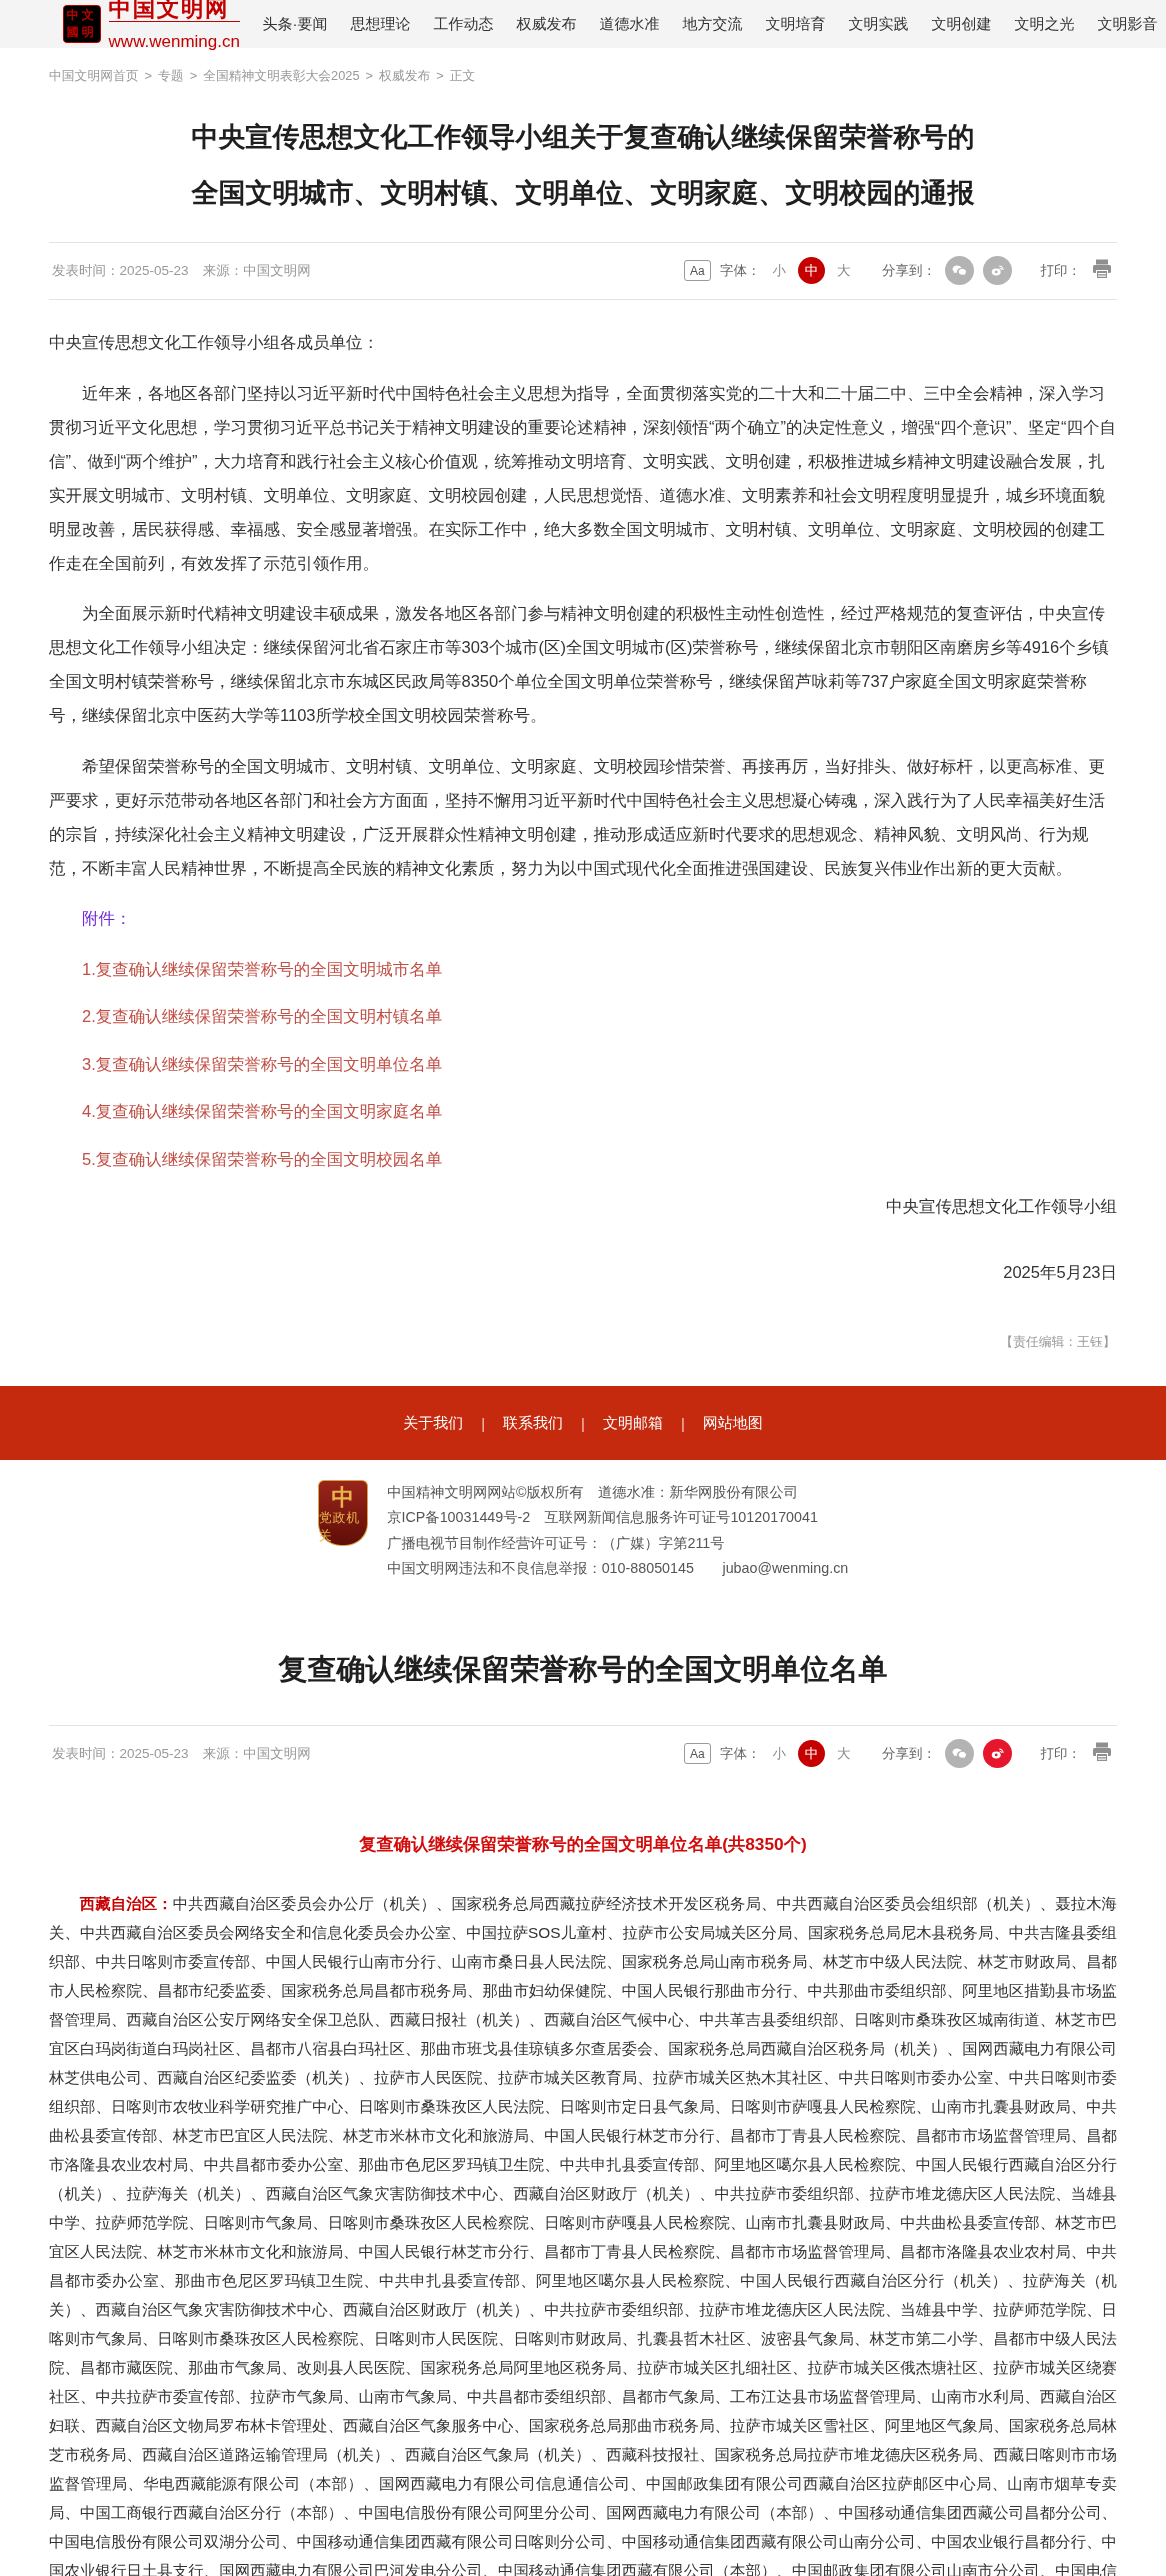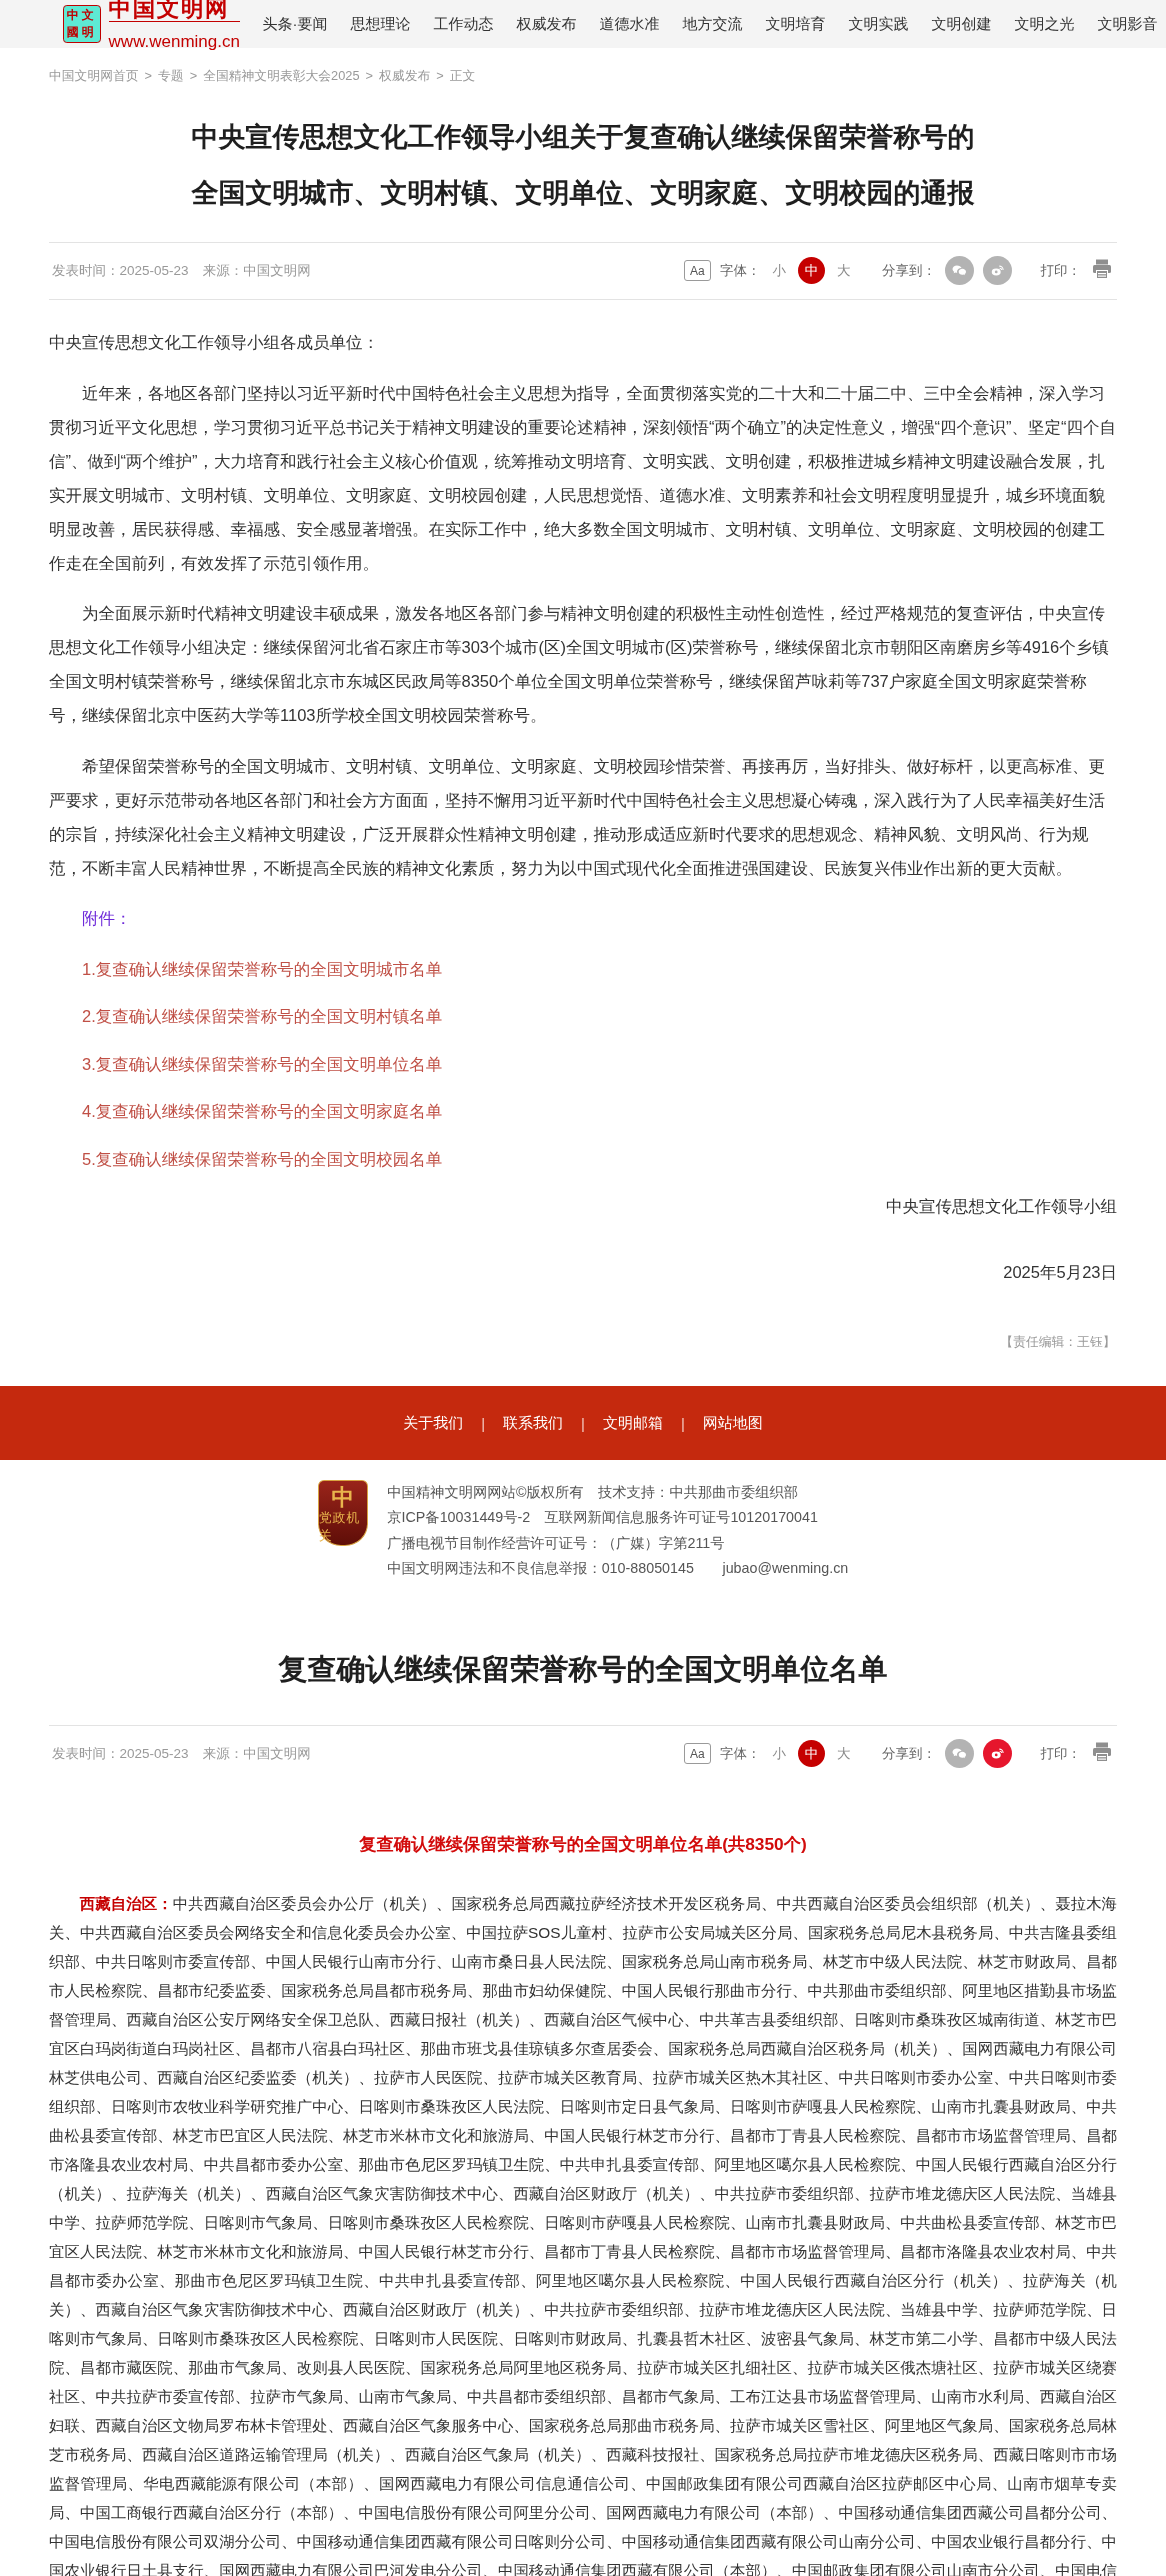--- a/index.html
+++ b/index.html
@@ -7,21 +7,21 @@
   body{width:1166px;}
   .container{width:1068px;margin:0 auto;}
   a{text-decoration:none;color:inherit;cursor:pointer;}
 
   
   .topbar{background:#f4f4f4;height:48px;}
   .header-inner{display:flex;align-items:center;height:100%;}
   .logo{display:flex;align-items:center;gap:7.5px;margin-left:13.5px;}
   .seal{width:35px;height:35px;border:1.5px solid #c00000;border-radius:3.8px;
     display:grid;grid-template-rows:1fr 1fr;color:#c00000;font-weight:bold;
-    font-size:12px;line-height:16px;text-align:center;padding:0.8px;background:#5eead4;}
+    font-size:12px;line-height:16px;text-align:center;padding:0.8px;background:#000000;}
   .seal span{letter-spacing:3px;}
   .logo-title{font-size:22.6px;font-weight:bold;color:#c30000;letter-spacing:1.5px;line-height:24px;}
   .logo-url{font-size:17px;color:#c30000;border-top:1.5px solid #c30000;padding-top:10px;}
   .mainnav{display:flex;gap:23px;margin-left:22.6px;font-size:15px;color:#333;}
   .mainnav span{white-space:nowrap;}
 
   
   .breadcrumb{padding:19.5px 0 4.5px;font-size:12.8px;color:#999;}
   .breadcrumb .sep{margin:0 6px;}
 
@@ -192,21 +192,21 @@
   <span class="fsep">|</span>
   <a>网站地图</a>
 </div>
 
 <div class="footer-info">
   <div class="shield">
     <span class="emblem">中</span>
     <span class="badge-label">党政机关</span>
   </div>
   <div class="footer-lines">
-    <div>中国精神文明网网站©版权所有　技术支持：中共那曲市委组织部</div>
+    <div>中国精神文明网网站©版权所有　道德水准：新华网股份有限公司</div>
     <div>京ICP备10031449号-2　互联网新闻信息服务许可证号10120170041</div>
     <div>广播电视节目制作经营许可证号：（广媒）字第211号</div>
     <div>中国文明网违法和不良信息举报：010-88050145　　jubao@wenming.cn</div>
   </div>
 </div>
 
 <div class="container">
   <h1 class="art2-title">复查确认继续保留荣誉称号的全国文明单位名单</h1>
 
   <div class="pubbar no-bottom">

